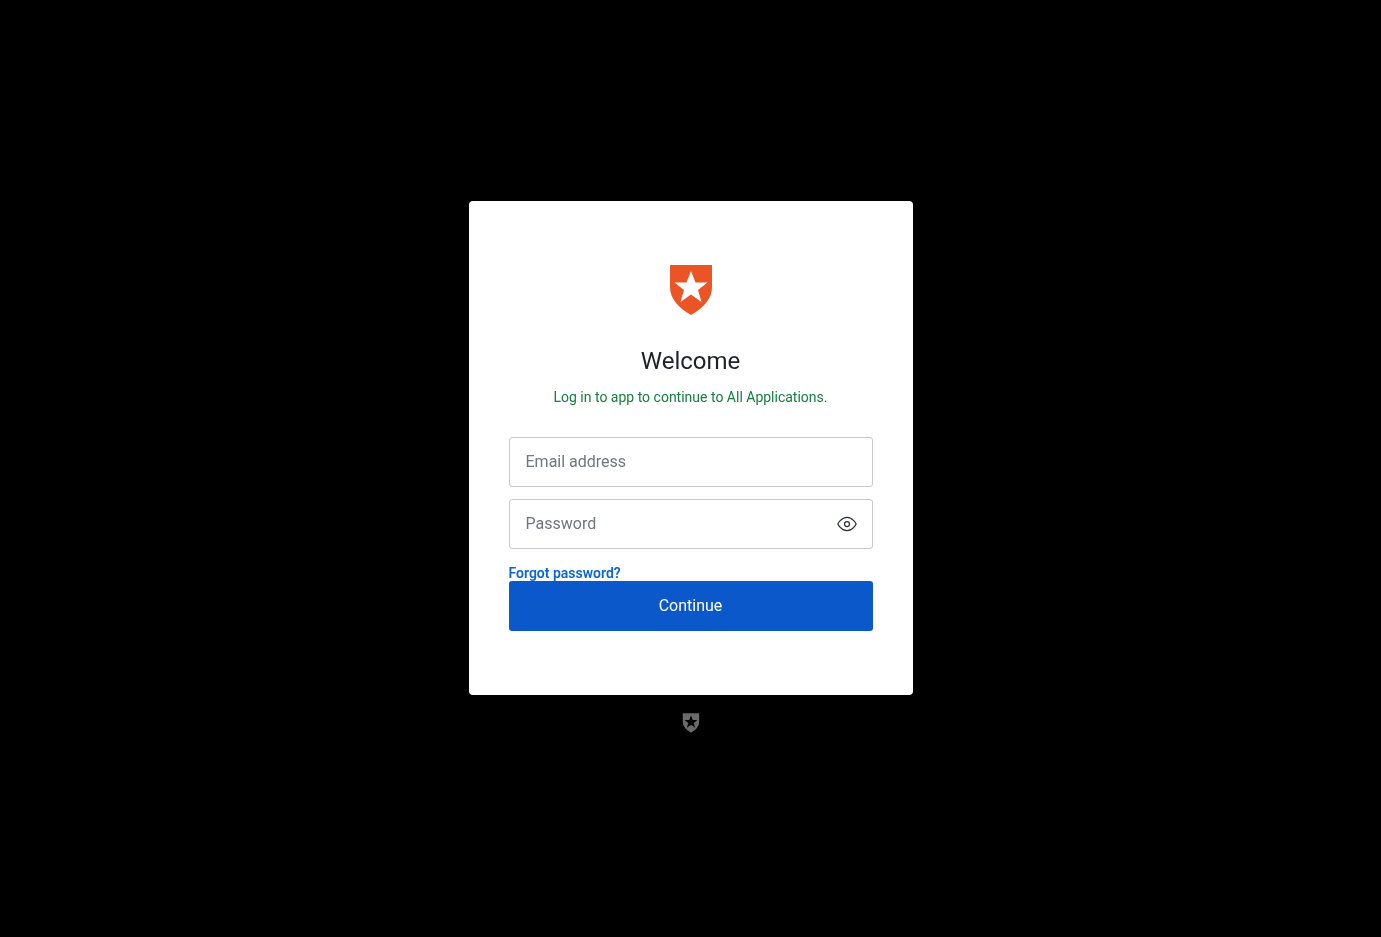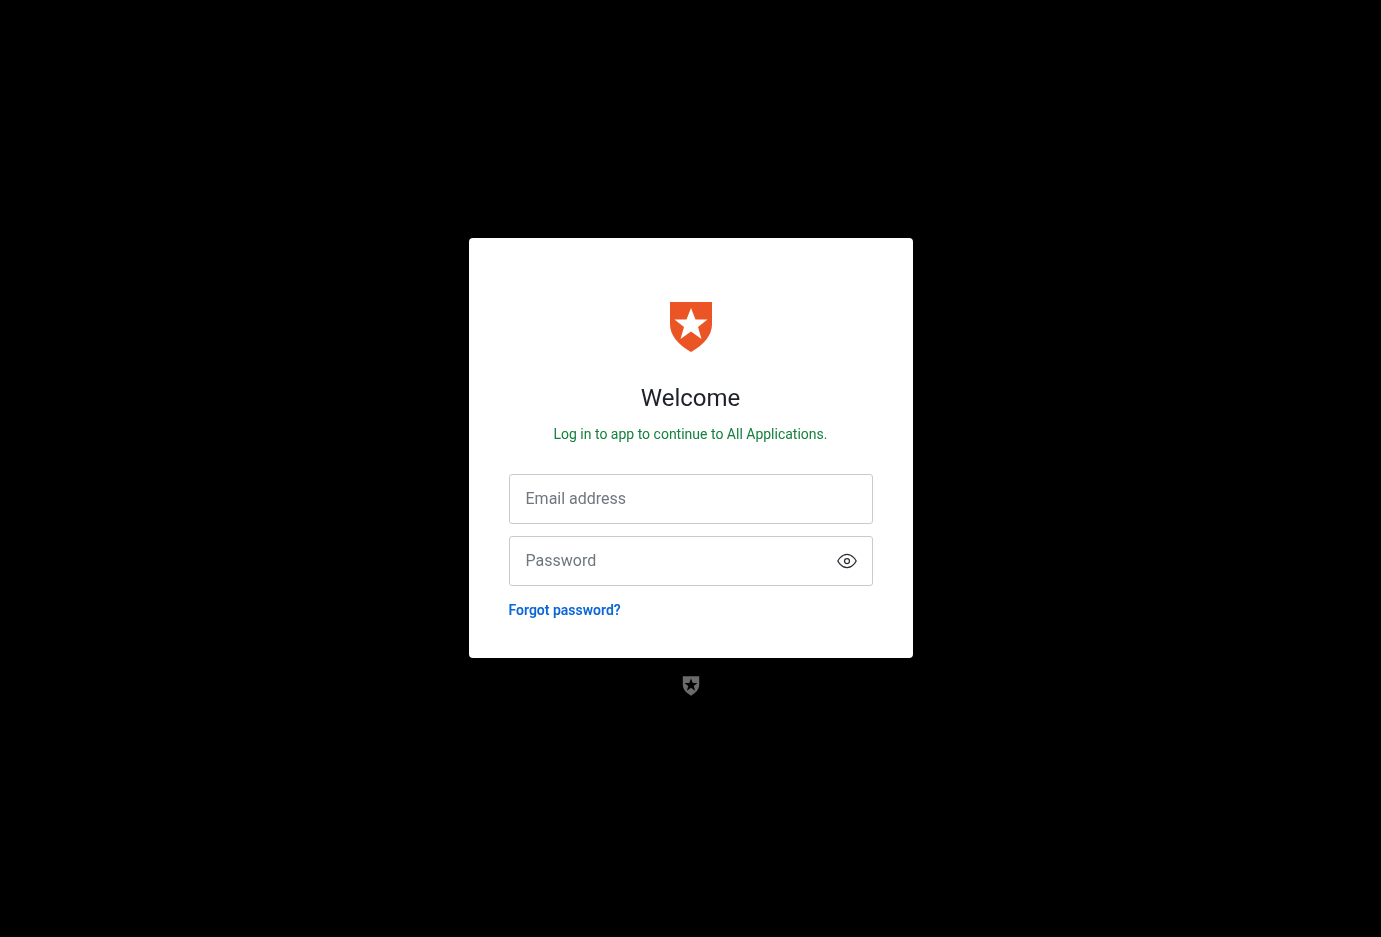--- a/index.html
+++ b/index.html
@@ -141,20 +141,21 @@
     <button class="eye-button">
       <svg width="20" height="20" viewBox="0 0 24 24" fill="none" stroke="#2a2e35" stroke-width="1.5">
         <path d="M1 12s4-8 11-8 11 8 11 8-4 8-11 8-11-8-11-8z"></path>
         <circle cx="12" cy="12" r="3"></circle>
       </svg>
     </button>
   </div>
 
   <a class="forgot-link">Forgot password?</a>
 
+  <button class="continue-button">Continue</button>
 </div>
 
 <div class="footer-logo">
   <svg width="18" height="20" viewBox="0 0 46 50">
     <path d="M 23 0 L 2 0 L 2 22 Q 2 38 23 50 Q 44 38 44 22 L 44 0 Z" fill="#6b6b6b"></path>
     <path d="M 23 6 L 27.5 17.5 L 39.5 17.5 L 30 25 L 33.5 37 L 23 29.5 L 12.5 37 L 16 25 L 6.5 17.5 L 18.5 17.5 Z" fill="#000000"></path>
   </svg>
 </div>
 
 </body></html>

